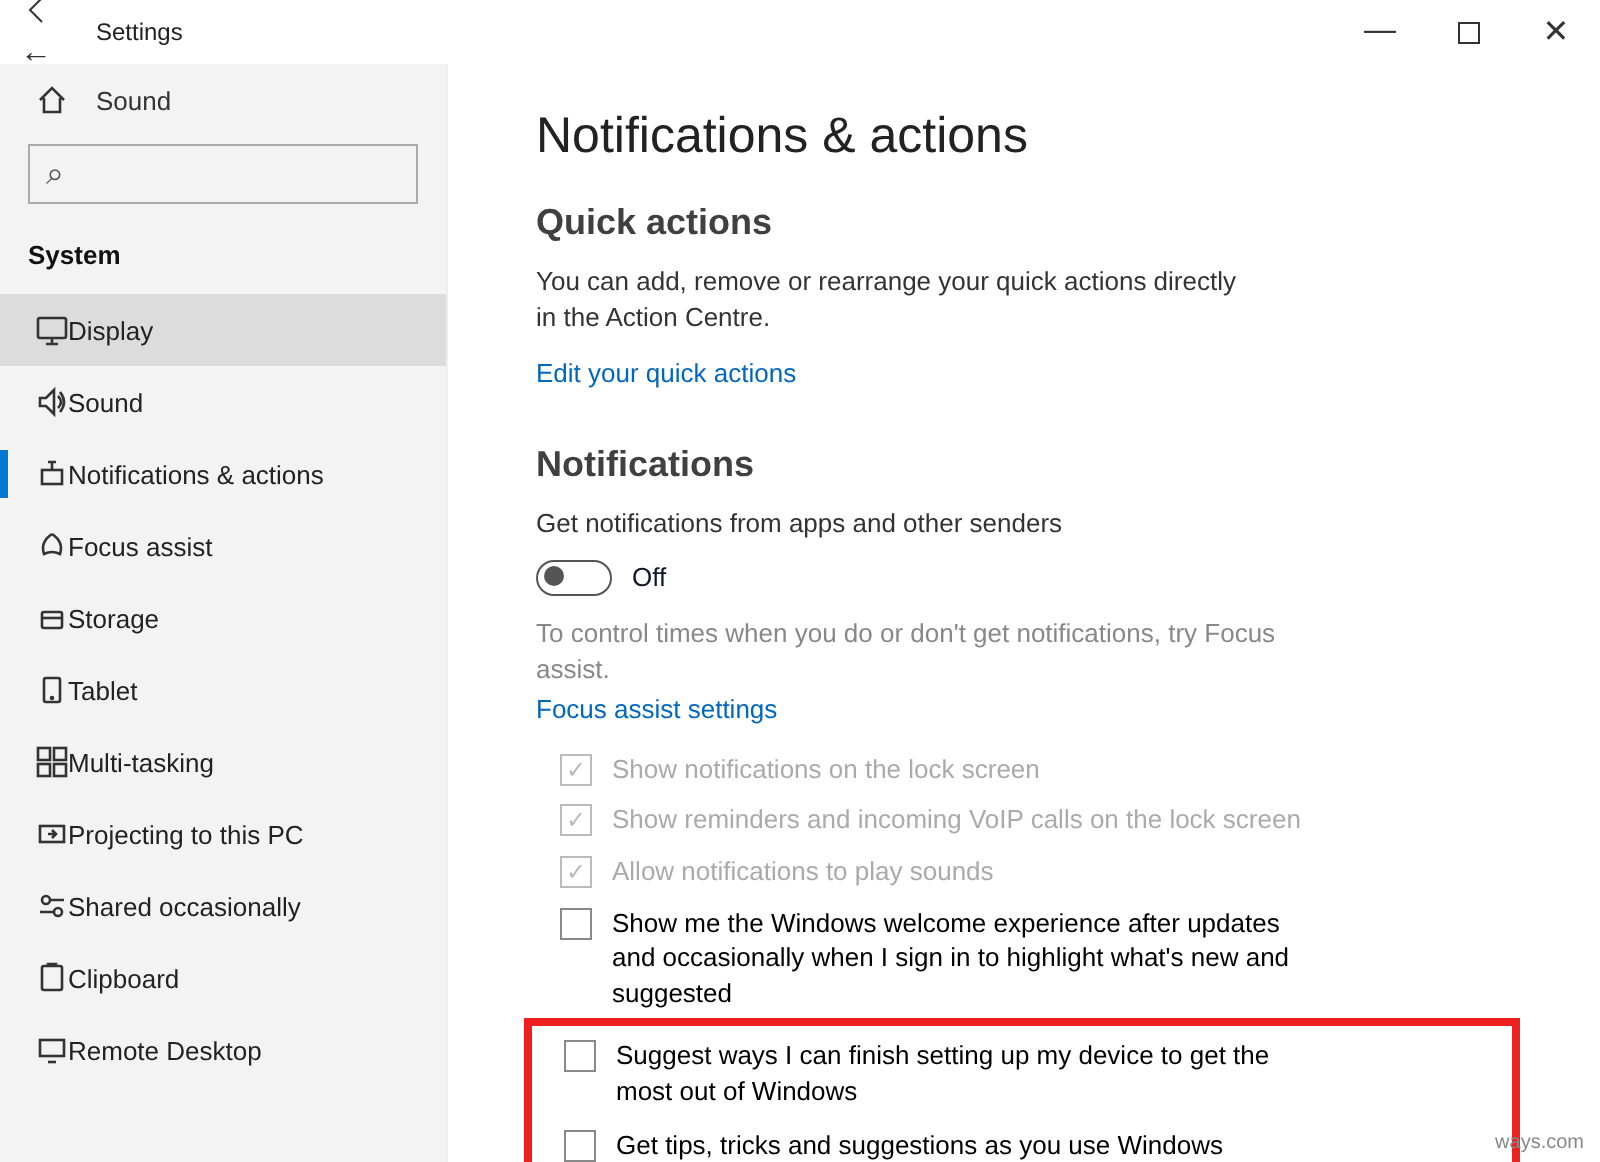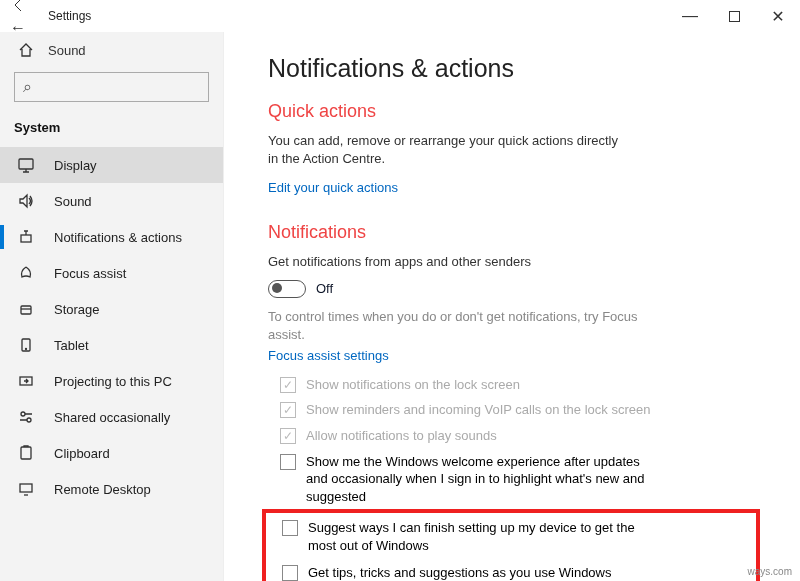--- a/index.html
+++ b/index.html
@@ -9,29 +9,29 @@
     .titlebar .title { margin-left: 18px; font-size: 12px; color: #222; }
     .titlebar .controls { margin-left: auto; display: flex; }
     .titlebar .controls div { width: 44px; height: 32px; display: flex; align-items: center; justify-content: center; color: #333; }
     .layout { display: flex; height: 549px; }
     .sidebar { width: 224px; background: #f3f3f3; border-right: 1px solid #eee; }
     .home { padding: 10px 18px 10px 18px; display: flex; align-items: center; gap: 14px; color: #333; font-size: 13px; }
     .search { margin: 4px 14px 12px 14px; border: 1px solid #aaa; height: 30px; display: flex; align-items: center; padding: 0 8px; background: #f3f3f3; }
     .search input { border: none; outline: none; background: transparent; font-size: 13px; color: #555; flex: 1; }
     .search .sicon { color: #555; }
     .section-header { font-weight: 600; padding: 6px 14px 12px 14px; font-size: 13px; color: #111; }
-    .navitem { display: flex; align-items: center; gap: 20px; padding: 10px 0 10px 18px; font-size: 13px; color: #222; position: relative; }
+    .navitem { display: flex; align-items: center; gap: 0; padding: 10px 0 10px 18px; font-size: 13px; color: #222; position: relative; }
     .navitem.selected { background: #dcdcdc; }
     .navitem.active::before { content: ""; position: absolute; left: 0; top: 6px; bottom: 6px; width: 4px; background: #0078d4; }
     .icon { width: 16px; height: 16px; display: inline-flex; align-items: center; justify-content: center; color: #333; }
     .icon svg { stroke: currentColor; fill: none; stroke-width: 1.3; }
     
     .main { flex: 1; padding: 22px 40px 0 44px; overflow: hidden; }
     h1 { font-weight: 400; font-size: 25px; color: #222; margin-bottom: 18px; }
-    h2 { font-weight: 400; font-size: 18px; color: #ef4444; margin-bottom: 10px; }
+    h2 { font-weight: 700; font-size: 18px; color: #404040; margin-bottom: 10px; }
     p { font-size: 13px; color: #333; line-height: 1.4; }
     .desc { max-width: 350px; margin-bottom: 10px; }
     a.link { color: #0067c0; font-size: 13px; text-decoration: none; display: inline-block; }
     .block { margin-bottom: 26px; }
     .toggle-row { display: flex; align-items: center; gap: 10px; margin: 8px 0 10px 0; }
     .toggle { width: 38px; height: 18px; border: 1.5px solid #555; border-radius: 10px; position: relative; }
     .toggle .knob { width: 10px; height: 10px; background: #555; border-radius: 50%; position: absolute; top: 2.5px; left: 3px; }
     .toggle-label { font-size: 13px; color: #0f172a; }
     .subdesc { font-size: 13px; color: #888; margin-bottom: 2px; max-width: 380px; }
     .cblist { margin-top: 12px; }
@@ -132,20 +132,31 @@
             <svg width="16" height="16" viewBox="0 0 16 16">
               <rect x="4" y="2" width="8" height="12" rx="1"></rect>
               <circle cx="8" cy="12" r="0.5" fill="currentColor"></circle>
             </svg>
           </span>
           <span>Tablet</span>
         </div>
         <div class="navitem">
           <span class="icon">
             <svg width="16" height="16" viewBox="0 0 16 16">
+              <rect x="1" y="1" width="6" height="6"></rect>
+              <rect x="9" y="1" width="6" height="6"></rect>
+              <rect x="1" y="9" width="6" height="6"></rect>
+              <rect x="9" y="9" width="6" height="6"></rect>
+            </svg>
+          </span>
+          <span>Multi-tasking</span>
+        </div>
+        <div class="navitem">
+          <span class="icon">
+            <svg width="16" height="16" viewBox="0 0 16 16">
               <rect x="2" y="4" width="12" height="8"></rect>
               <path d="M6 8 L10 8 M8 6 L10 8 L8 10"></path>
             </svg>
           </span>
           <span>Projecting to this PC</span>
         </div>
         <div class="navitem">
           <span class="icon">
             <svg width="16" height="16" viewBox="0 0 16 16">
               <circle cx="5" cy="5" r="2"></circle>

